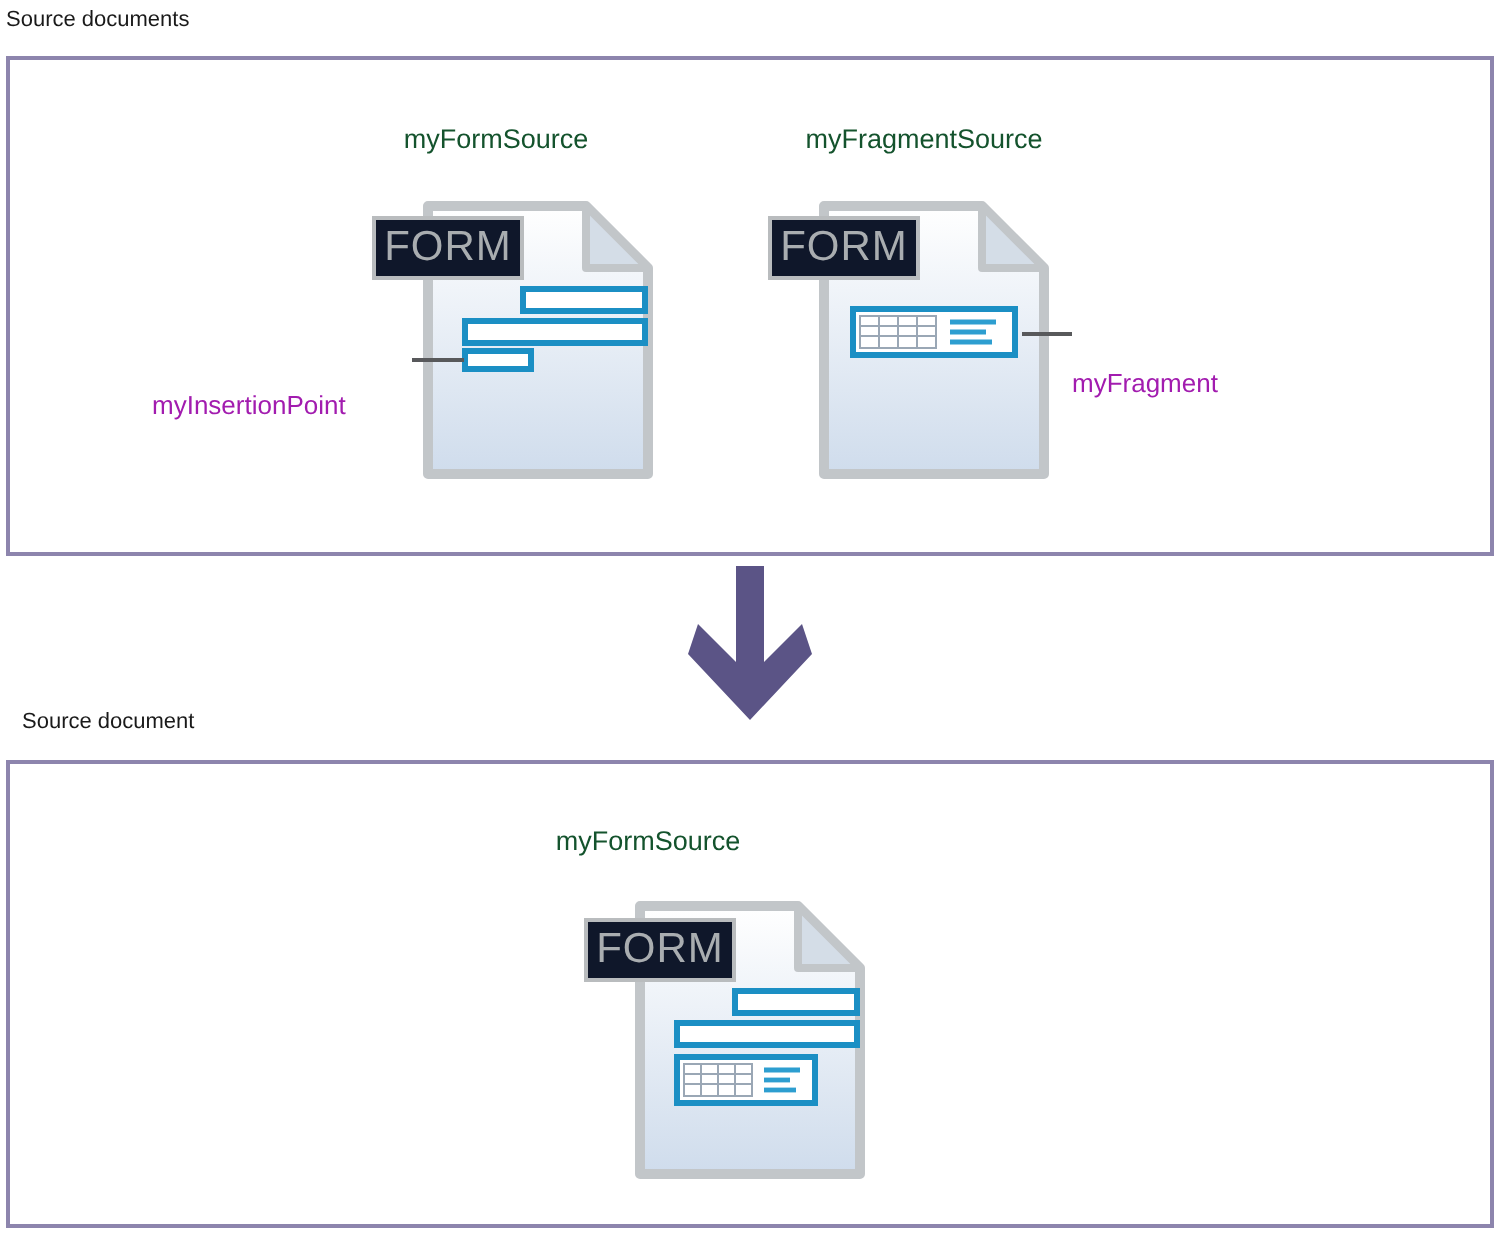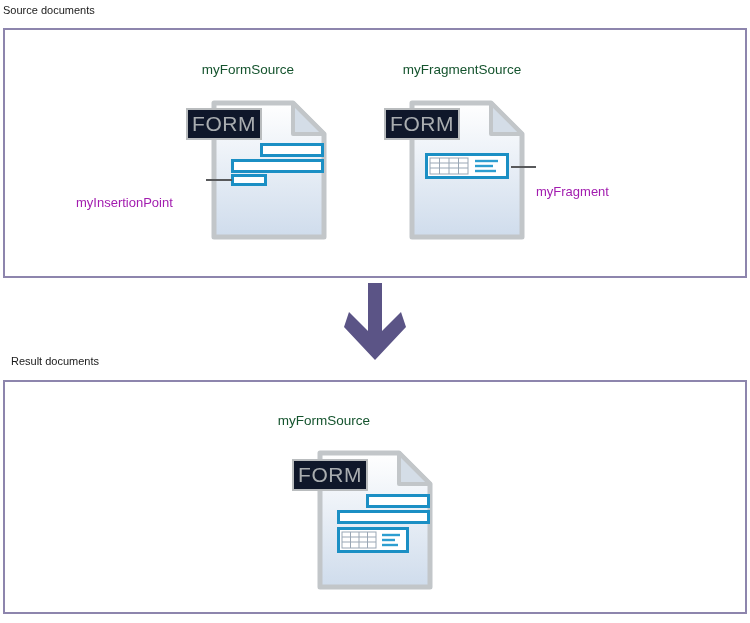--- a/index.html
+++ b/index.html
@@ -136,21 +136,21 @@
 
 <div class="leader" style="left:511px;top:166px;width:25px;"></div>
 <div class="callout" style="left:536px;top:155px;">myFragment</div>
 
 <div id="flow-arrow" style="position:absolute;left:344px;top:283px;">
   <svg width="62" height="80" viewBox="0 0 62 80">
     <path d="M24,0 L38,0 L38,48 L57,29 L62,44 L31,77 L0,44 L5,29 L24,48 Z" fill="#5b5486"></path>
   </svg>
 </div>
 
-<div class="caption" id="res-caption">Result documents</div>
+<div class="caption" id="res-caption">Source document</div>
 
 <div class="panel" id="panel-result"></div>
 
 <div class="doc-title" style="left:224px;top:413px;width:200px;">myFormSource</div>
 
 <div class="doc" style="left:317px;top:450px;">
   <svg width="118" height="140" viewBox="0 0 118 140">
     <defs>
       <linearGradient id="g3" x1="0" y1="0" x2="0" y2="1">
         <stop offset="0" stop-color="#ffffff"></stop>

